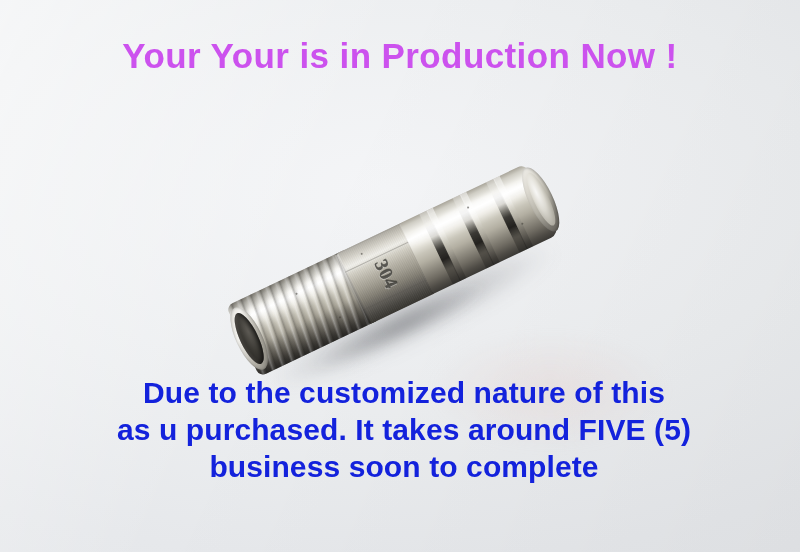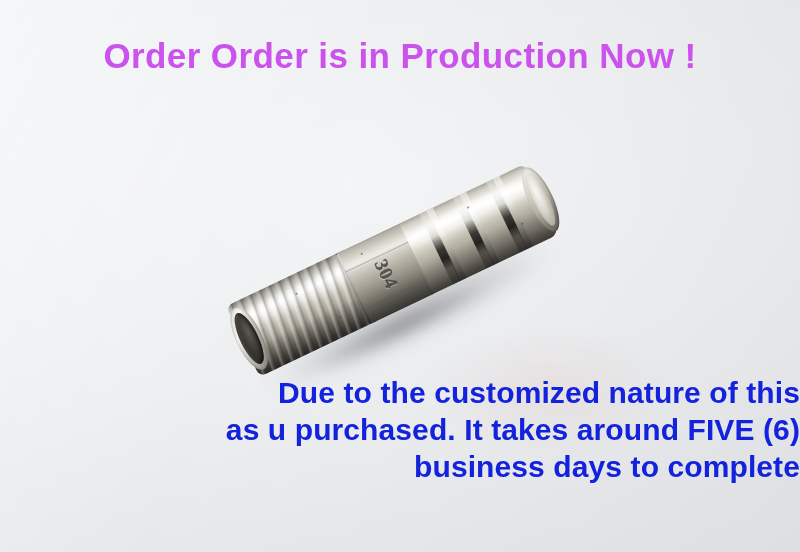--- a/index.html
+++ b/index.html
@@ -299,21 +299,21 @@
     position: absolute;
     border-radius: 50%;
     background: rgba(60,58,52,0.55);
   }
 
   
   .body-copy {
     position: absolute;
     left: 0; right: 0;
     top: 374px;
-    text-align: right;
+    text-align: center;
     color: #1322dc;
     font-size: 30px;
     font-weight: bold;
     line-height: 37px;
     letter-spacing: 0.1px;
     padding-left: 8px;
   }
   .body-copy .line {
     white-space: nowrap;
     display: block;
@@ -321,21 +321,21 @@
 </style>
 </head>
 <body>
 
 <div id="page">
 
   <div class="bg-base"></div>
   <div class="bg-sheen"></div>
   <div class="bg-warm"></div>
 
-  <div class="heading">Order Order is in Production Now !</div>
+  <div class="heading">Your Your is in Production Now !</div>
 
   <div class="photo-stage">
 
     <div class="drop-shadow"></div>
     <div class="drop-shadow-2"></div>
 
     <div class="fitting">
 
       <div class="steel thread-body"></div>
       <div class="thread-lines"></div>
@@ -370,17 +370,17 @@
       <div class="speck" style="left:72px;  top:18px; width:2px; height:2px;"></div>
       <div class="speck" style="left:101px; top:58px; width:2px; height:2px;"></div>
       <div class="speck" style="left:148px; top:10px; width:2px; height:2px;"></div>
       <div class="speck" style="left:264px; top:14px; width:2px; height:2px;"></div>
       <div class="speck" style="left:306px; top:52px; width:2px; height:2px;"></div>
     </div>
   </div>
 
   <div class="body-copy">
     <span class="line">Due to the customized nature of this</span>
-    <span class="line">as u purchased. It takes around FIVE (6)</span>
-    <span class="line">business days to complete</span>
+    <span class="line">as u purchased. It takes around FIVE (5)</span>
+    <span class="line">business soon to complete</span>
   </div>
 
 </div>
 
 </body></html>

